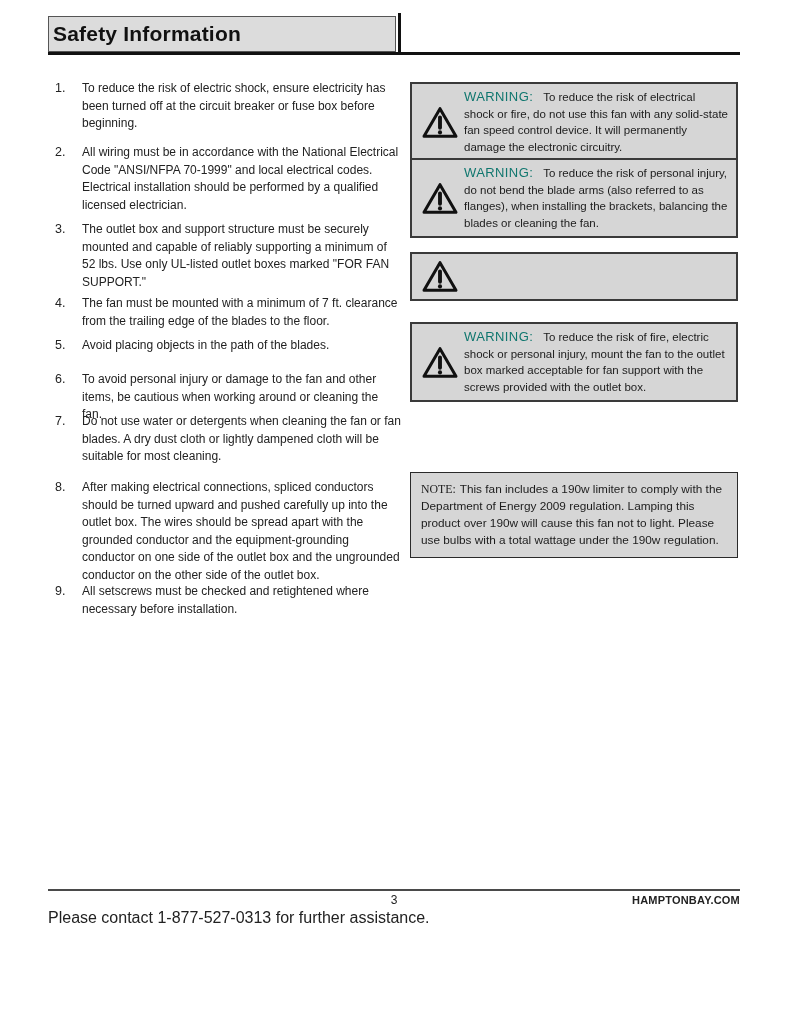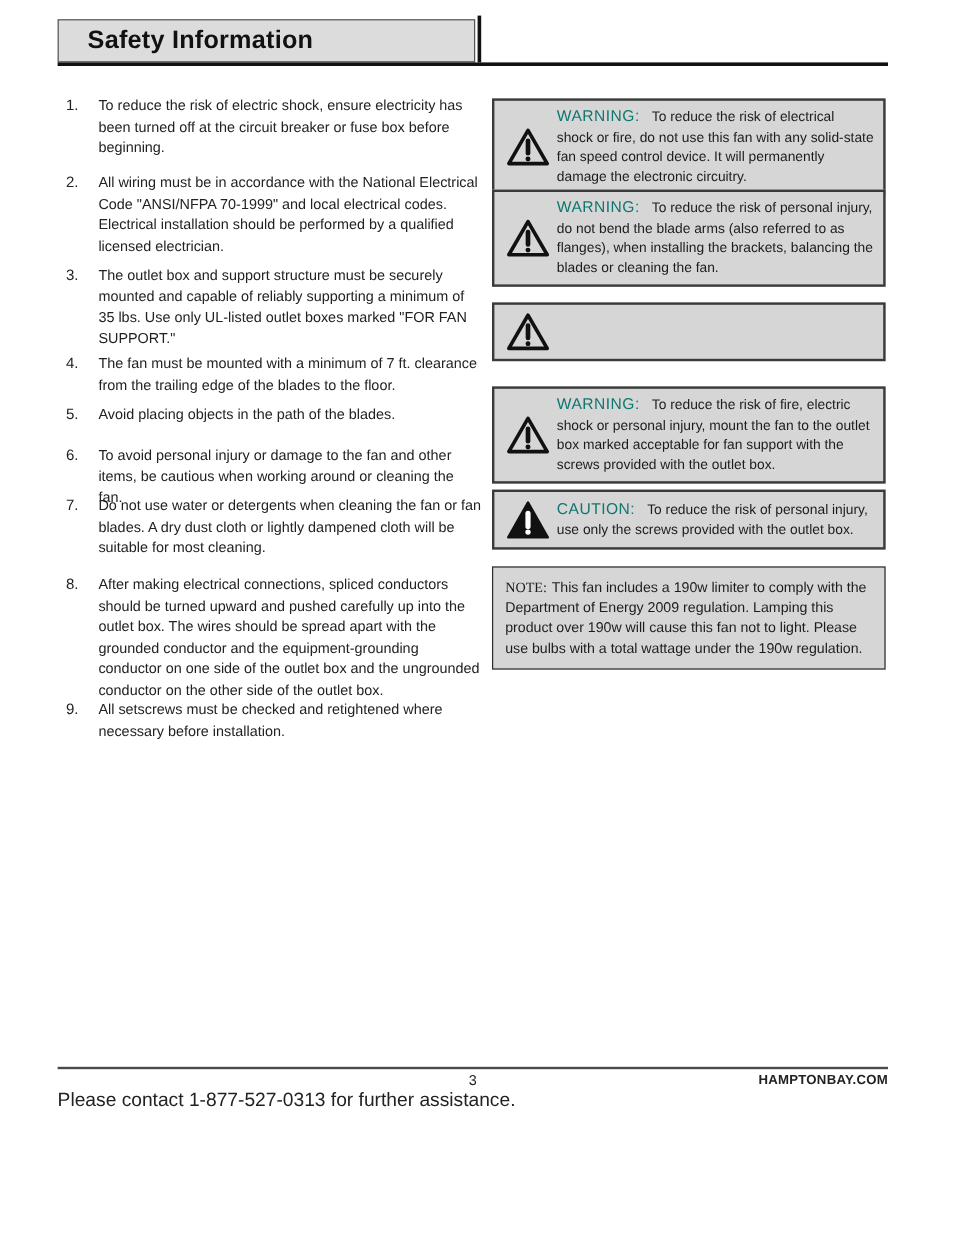--- a/index.html
+++ b/index.html
@@ -14,21 +14,21 @@
   }
   .page { position: absolute; inset: 0; background: #fff; }
 
   
   .title-box {
     position: absolute; left: 48px; top: 16px;
     width: 348px; height: 36px;
     background: #dcdcdc;
     border: 1px solid #555;
     display: flex; align-items: center;
-    padding-left: 24px;
+    padding-left: 4px;
   }
   .title-text {
     font-size: 21px; font-weight: bold; letter-spacing: 0.2px; color: #111;
   }
   .title-vrule {
     position: absolute; left: 398px; top: 13px;
     width: 3px; height: 39px; background: #111;
   }
   .title-hrule {
     position: absolute; left: 48px; top: 52px;
@@ -129,21 +129,21 @@
   <div class="list-item" style="top:80px">
     <span class="item-num">1.</span>
     <span class="item-text">To reduce the risk of electric shock, ensure electricity has been turned off at the circuit breaker or fuse box before beginning.</span>
   </div>
   <div class="list-item" style="top:144px">
     <span class="item-num">2.</span>
     <span class="item-text">All wiring must be in accordance with the National Electrical Code "ANSI/NFPA 70-1999" and local electrical codes. Electrical installation should be performed by a qualified licensed electrician.</span>
   </div>
   <div class="list-item" style="top:221px">
     <span class="item-num">3.</span>
-    <span class="item-text">The outlet box and support structure must be securely mounted and capable of reliably supporting a minimum of 35 lbs. Use only UL-listed outlet boxes marked "FOR FAN SUPPORT."</span>
+    <span class="item-text">The outlet box and support structure must be securely mounted and capable of reliably supporting a minimum of 52 lbs. Use only UL-listed outlet boxes marked "FOR FAN SUPPORT."</span>
   </div>
   <div class="list-item" style="top:295px">
     <span class="item-num">4.</span>
     <span class="item-text">The fan must be mounted with a minimum of 7 ft. clearance from the trailing edge of the blades to the floor.</span>
   </div>
   <div class="list-item" style="top:337px">
     <span class="item-num">5.</span>
     <span class="item-text">Avoid placing objects in the path of the blades.</span>
   </div>
   <div class="list-item" style="top:371px">
@@ -199,30 +199,20 @@
     <span class="notice-icon">
       <svg viewBox="0 0 44 40" width="38" height="35" aria-hidden="true">
         <path d="M22 4 L40.5 36 L3.5 36 Z" fill="none" stroke="#111" stroke-width="3.5" stroke-linejoin="round"></path>
         <path d="M22 14 L22 26" stroke="#111" stroke-width="4.5" stroke-linecap="round"></path>
         <circle cx="22" cy="31.5" r="2.4" fill="#111"></circle>
       </svg>
     </span>
     <p class="notice-text"><span class="notice-label">WARNING:</span><span>To reduce the risk of fire, electric shock or personal injury, mount the fan to the outlet box marked acceptable for fan support with the screws provided with the outlet box.</span></p>
   </div>
 
-  <div class="notice" style="top:408px; min-height:50px">
-    <span class="notice-icon">
-      <svg viewBox="0 0 44 40" width="38" height="35" aria-hidden="true">
-        <path d="M22 3 L41 36.5 L3 36.5 Z" fill="#111" stroke="#111" stroke-width="2.5" stroke-linejoin="round"></path>
-        <path d="M22 13.5 L22 26" stroke="#fff" stroke-width="5" stroke-linecap="round"></path>
-        <circle cx="22" cy="31.5" r="2.6" fill="#fff"></circle>
-      </svg>
-    </span>
-    <p class="notice-text"><span class="notice-label">CAUTION:</span><span>To reduce the risk of personal injury, use only the screws provided with the outlet box.</span></p>
-  </div>
 
   <div class="note-box">
     <p class="note-text"><span class="note-label">NOTE:</span><span>This fan includes a 190w limiter to comply with the Department of Energy 2009 regulation. Lamping this product over 190w will cause this fan not to light. Please use bulbs with a total wattage under the 190w regulation.</span></p>
   </div>
 
   <div class="footer-rule"></div>
   <div class="footer-page">3</div>
   <div class="footer-site">HAMPTONBAY.COM</div>
   <div class="footer-contact">Please contact 1-877-527-0313 for further assistance.</div>
 

